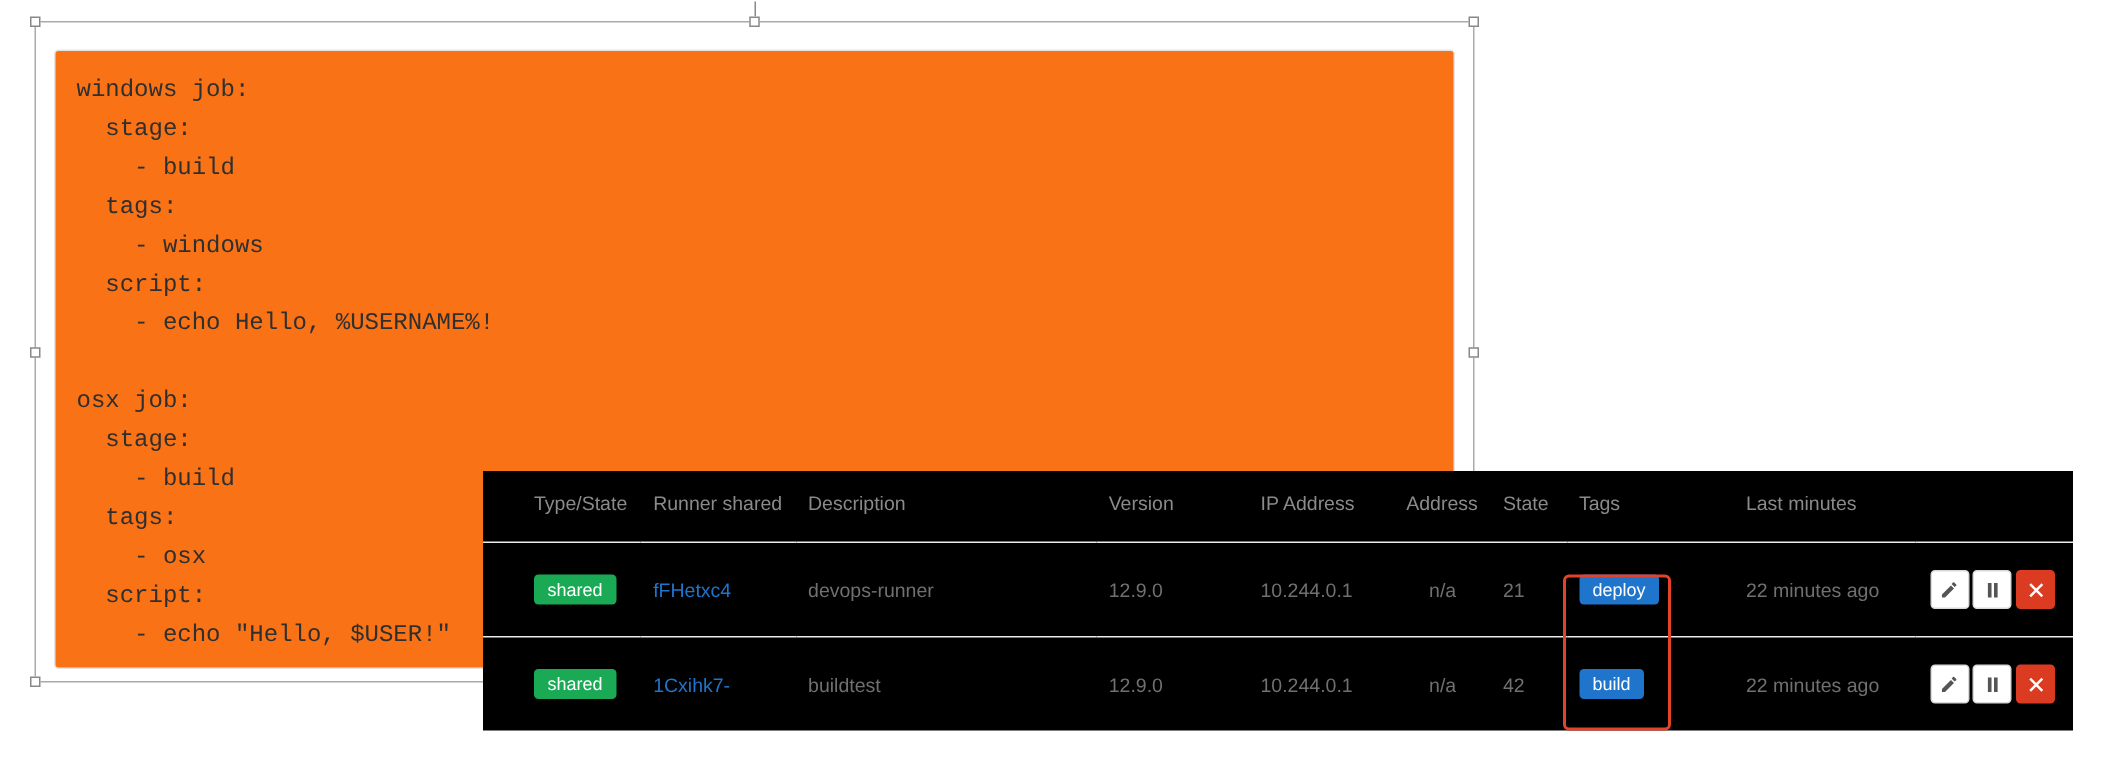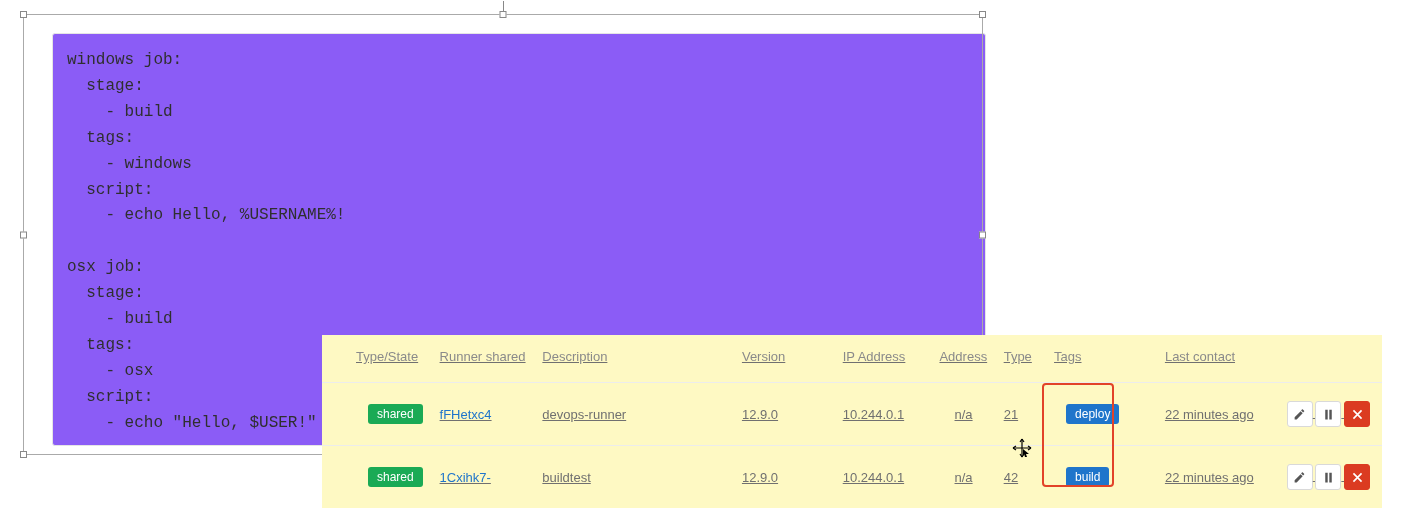--- a/index.html
+++ b/index.html
@@ -39,48 +39,47 @@
     .rot-stub {
       position: absolute;
       left: 50%; top: -14px;
       width: 1px; height: 10px;
       background: #888;
     }
 
     
     .code-wrap {
       position: absolute;
-      left: 52px;
+      left: 36px;
       top: 33px;
       width: 934px;
       height: 413px;
-      background: #8b5cf6;
+      background: #f97316;
       border: 1px solid #e5e5e5;
       border-radius: 3px;
       padding: 14px 14px;
       overflow: hidden;
     }
     .code-wrap pre {
       font-family: "SFMono-Regular", Consolas, "Liberation Mono", Menlo, Courier, monospace;
       font-size: 16px;
       line-height: 1.62;
       color: #2f2f2f;
       white-space: pre;
     }
 
     
     .runners {
       position: absolute;
       left: 322px;
-      top: 335px;
+      top: 314px;
       width: 1060px;
-      background: #fef9c3;
+      background: #000000;
       font-size: 13px;
       color: #707070;
-      text-decoration: underline;
     }
     .runners table { width: 100%; border-collapse: collapse; }
     .runners thead th {
       text-align: left;
       font-weight: 400;
       color: #8a8a8a;
       padding: 14px 8px 18px 8px;
       border-bottom: 1px solid #ececec;
       white-space: nowrap;
     }
@@ -105,21 +104,20 @@
     .col-contact { width: 120px; }
     .col-act     { width: 100px; text-align: right; padding-right: 12px !important; }
 
     .badge {
       display: inline-block;
       padding: 3px 9px;
       border-radius: 3px;
       font-size: 12px;
       color: #fff;
       line-height: 1.2;
-      margin-left: 12px;
     }
     .badge-green { background: #1aaa55; }
     .badge-blue  { background: #1f75cb; }
 
     .token-link { color: #1f75cb; }
 
     .tags-cell { position: relative; }
 
     
     .tags-highlight {
@@ -196,23 +194,23 @@
 <div class="runners">
   <table>
     <thead>
       <tr>
         <th class="col-type">Type/State</th>
         <th class="col-token">Runner shared</th>
         <th class="col-desc">Description</th>
         <th class="col-ver">Version</th>
         <th class="col-ip">IP Address</th>
         <th class="col-proj">Address</th>
-        <th class="col-jobs">Type</th>
+        <th class="col-jobs">State</th>
         <th class="col-tags">Tags</th>
-        <th class="col-contact">Last contact</th>
+        <th class="col-contact">Last minutes</th>
         <th class="col-act"></th>
       </tr>
     </thead>
     <tbody>
 
       <tr>
         <td class="col-type">
           <span class="badge badge-green">shared</span>
         </td>
         <td class="col-token">

